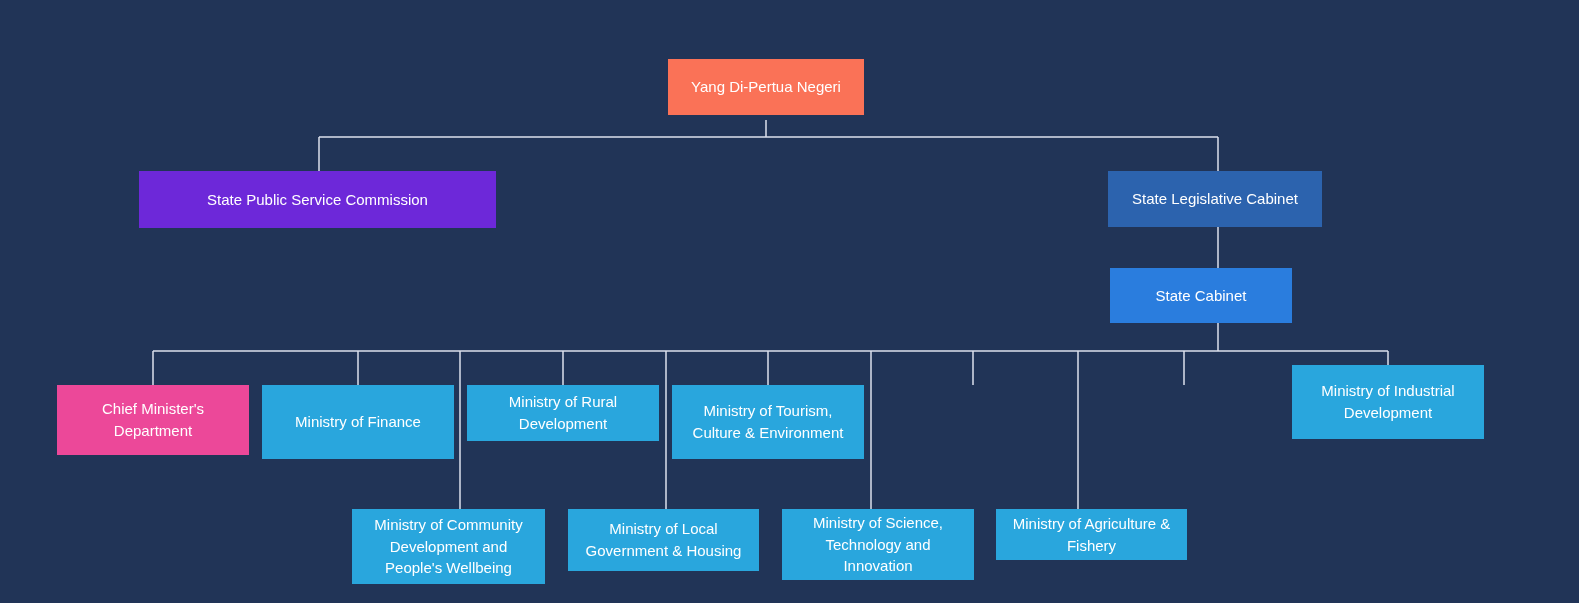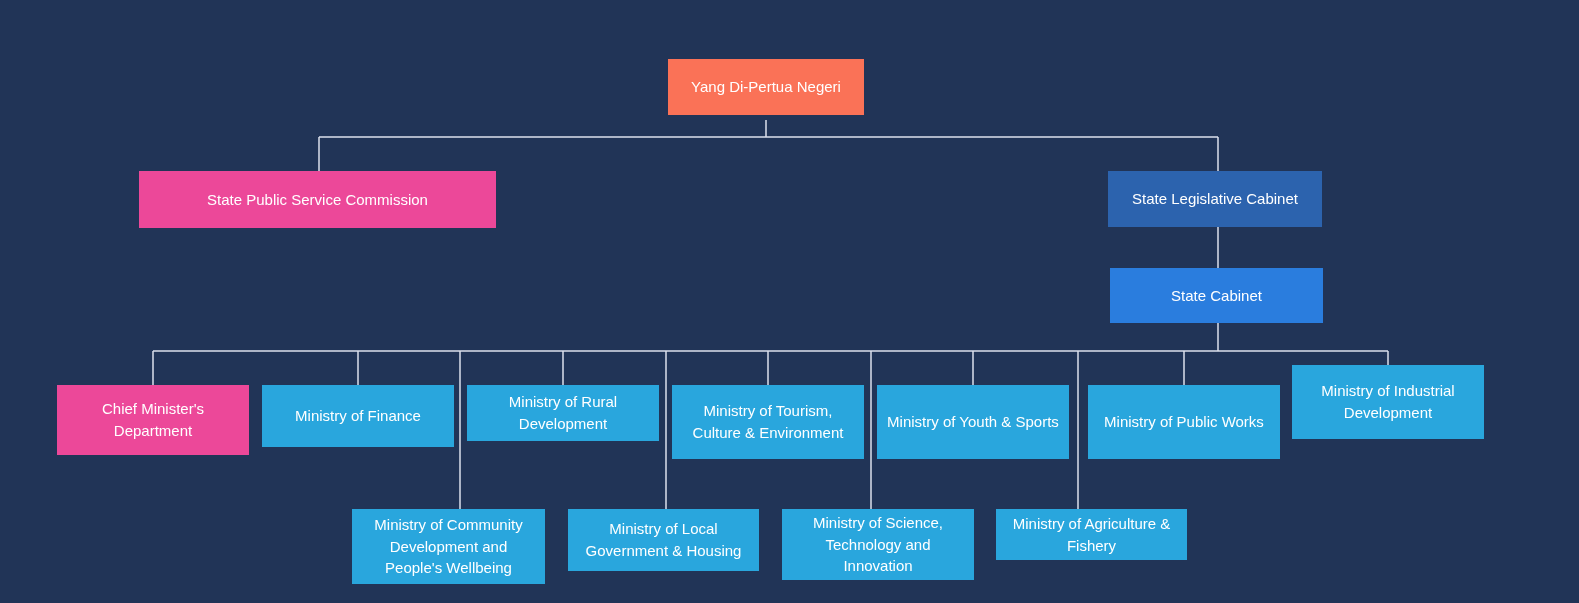--- a/index.html
+++ b/index.html
@@ -54,27 +54,25 @@
       <line x1="973" y1="351" x2="973" y2="385" stroke="#dce1ec" stroke-width="1.5"></line>
       <line x1="1184" y1="351" x2="1184" y2="385" stroke="#dce1ec" stroke-width="1.5"></line>
       <line x1="1388" y1="351" x2="1388" y2="385" stroke="#dce1ec" stroke-width="1.5"></line>
       <line x1="460" y1="351" x2="460" y2="509" stroke="#dce1ec" stroke-width="1.5"></line>
       <line x1="666" y1="351" x2="666" y2="509" stroke="#dce1ec" stroke-width="1.5"></line>
       <line x1="871" y1="351" x2="871" y2="509" stroke="#dce1ec" stroke-width="1.5"></line>
       <line x1="1078" y1="351" x2="1078" y2="509" stroke="#dce1ec" stroke-width="1.5"></line>
     </svg>
 
   <div class="node" style="left: 668px; top: 59px; width: 196px; height: 56px; background: rgb(250, 114, 87);">Yang Di-Pertua Negeri</div>
-  <div class="node" style="left: 139px; top: 171px; width: 357px; height: 57px; background: #ec4899;">State Public Service Commission</div>
+  <div class="node" style="left: 139px; top: 171px; width: 357px; height: 57px; background: #6d28d9;">State Public Service Commission</div>
   <div class="node" style="left: 1108px; top: 171px; width: 214px; height: 56px; background: rgb(44, 99, 174);">State Legislative Cabinet</div>
-  <div class="node" style="left: 1110px; top: 268px; width: 213px; height: 55px; background: rgb(42, 125, 222); text-align: center;">State Cabinet</div>
+  <div class="node" style="left: 1110px; top: 268px; width: 182px; height: 55px; background: rgb(42, 125, 222); text-align: center;">State Cabinet</div>
   <div class="node" style="left: 57px; top: 385px; width: 192px; height: 70px; background: #ec4899;">Chief Minister's Department</div>
-  <div class="node" style="left: 262px; top: 385px; width: 192px; height: 62px; background: rgb(41, 166, 221);">Ministry of Finance</div>
+  <div class="node" style="left: 262px; top: 385px; width: 192px; height: 74px; background: rgb(41, 166, 221);">Ministry of Finance</div>
   <div class="node" style="left: 467px; top: 385px; width: 192px; height: 56px; background: rgb(41, 166, 221);">Ministry of Rural Development</div>
   <div class="node" style="left: 672px; top: 385px; width: 192px; height: 74px; background: rgb(41, 166, 221);">Ministry of Tourism, Culture &amp; Environment</div>
-  <div class="node" style="left: 877px; top: 385px; width: 192px; height: 74px; background: rgb(41, 166, 221);">Ministry of Youth &amp; Sports</div>
-  <div class="node" style="left: 1088px; top: 385px; width: 192px; height: 74px; background: rgb(41, 166, 221);">Ministry of Public Works</div>
   <div class="node" style="left: 1292px; top: 365px; width: 192px; height: 74px; background: rgb(41, 166, 221);">Ministry of Industrial Development</div>
   <div class="node" style="left: 352px; top: 509px; width: 193px; height: 75px; background: rgb(41, 166, 221);">Ministry of Community Development and People's Wellbeing</div>
   <div class="node" style="left: 782px; top: 509px; width: 192px; height: 71px; background: rgb(41, 166, 221);">Ministry of Science, Technology and Innovation</div>
   <div class="node" style="left: 568px; top: 509px; width: 191px; height: 62px; background: rgb(41, 166, 221);">Ministry of Local Government &amp; Housing</div>
   <div class="node" style="left: 996px; top: 509px; width: 191px; height: 51px; background: rgb(41, 166, 221);">Ministry of Agriculture &amp; Fishery</div>
 </div>
 
 </body></html>

